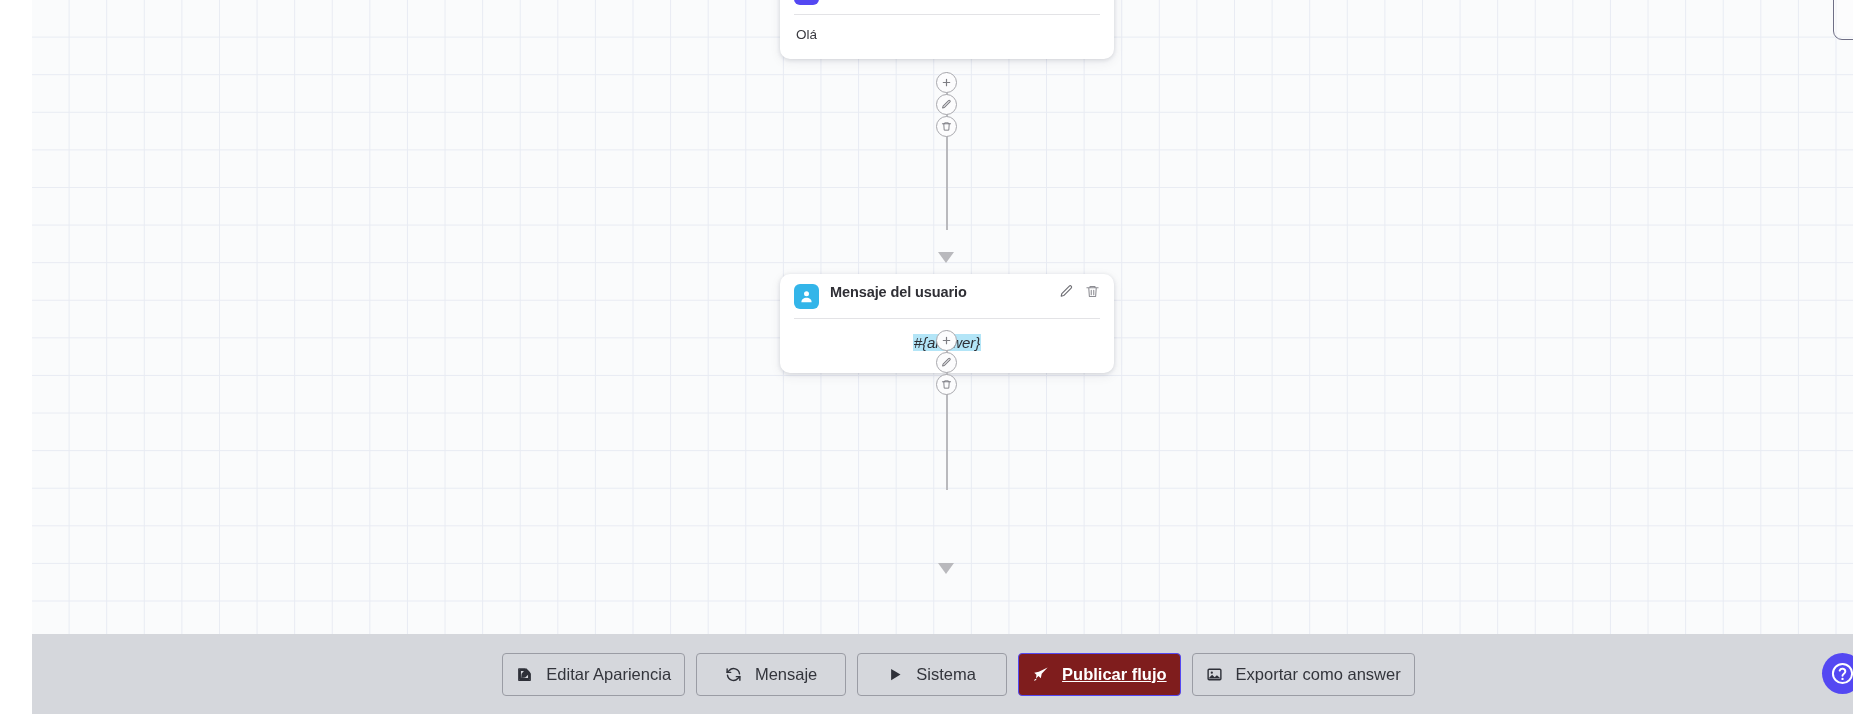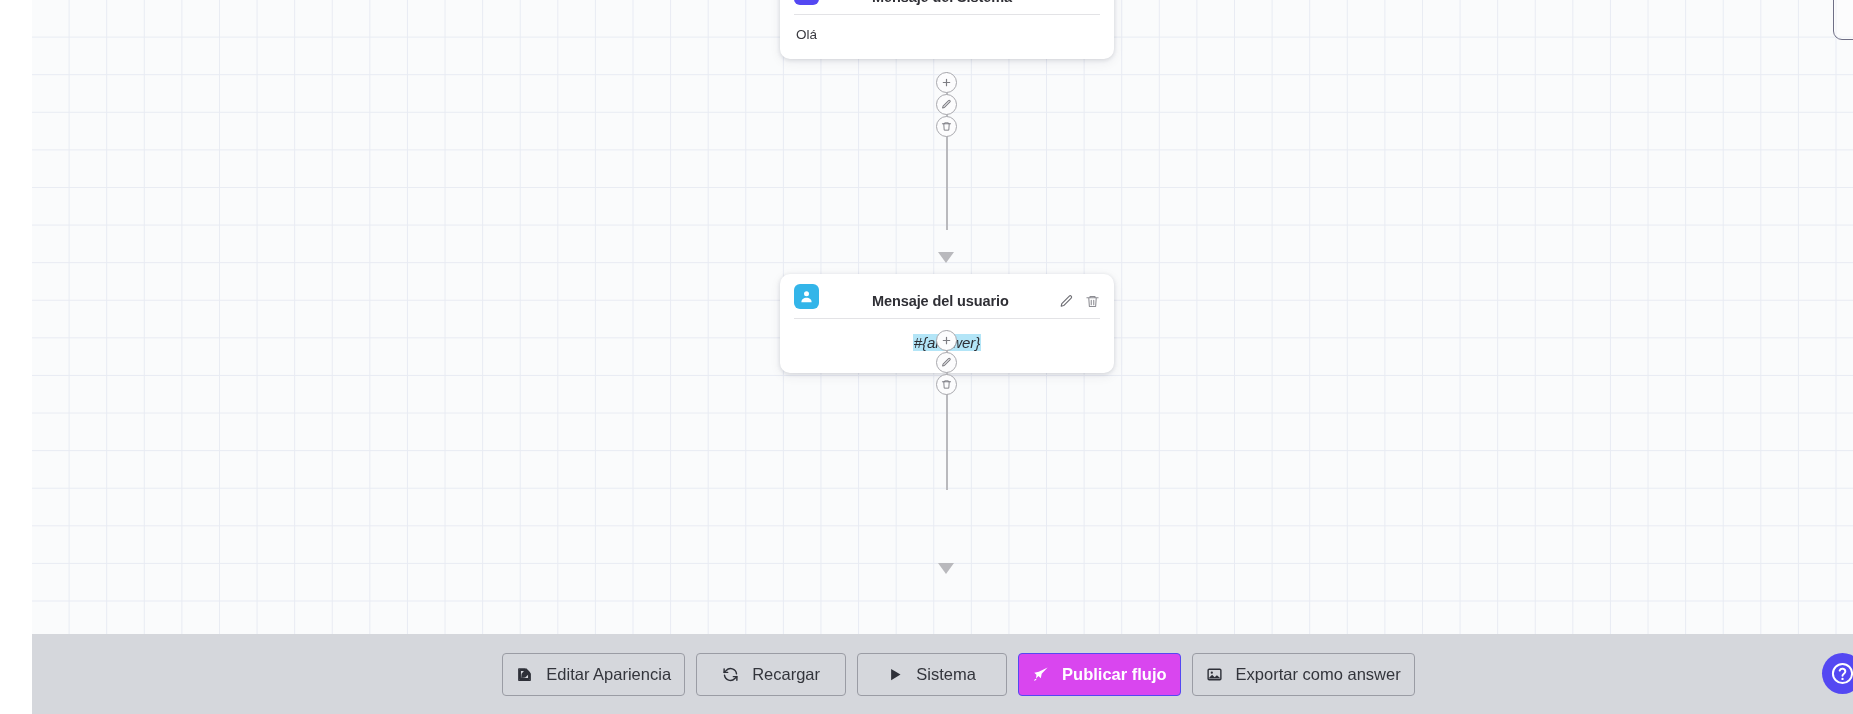--- a/index.html
+++ b/index.html
@@ -38,24 +38,23 @@
   .node {
     position: absolute;
     background: #ffffff;
     border-radius: 10px;
     box-shadow: 0 1px 4px rgba(30,35,60,.14), 0 3px 12px rgba(30,35,60,.07);
     width: 334px;
   }
 
   .node-head {
     display: flex;
-    align-items: flex-end;
+    align-items: flex-start;
     padding: 10px 14px 9px 14px;
     position: relative;
-    gap: 42px;
   }
 
   .node-icon {
     width: 25px; height: 25px;
     border-radius: 6px;
     flex: 0 0 25px;
     display: flex;
     align-items: center;
     justify-content: center;
     margin-right: 11px;
@@ -204,24 +203,25 @@
     justify-content: center;
     gap: 13px;
     font-size: 16.5px;
     color: #33353c;
     cursor: pointer;
     white-space: nowrap;
     font-family: "Liberation Sans", sans-serif;
   }
 
   .tbtn.primary {
-    background: #d946ef;
+    background: #7f1d1d;
     border-color: #5448f2;
     color: #ffffff;
     font-weight: bold;
+    text-decoration: underline;
   }
 
   .tbtn svg { display: block; flex: 0 0 auto; }
 
   .badge-dot {
     position: absolute;
     top: -8px;
     right: -8px;
     width: 15px;
     height: 15px;
@@ -355,21 +355,21 @@
       <span>Editar Apariencia</span>
     </button>
 
     <button class="tbtn">
       <svg width="17" height="17" viewBox="0 0 24 24" fill="none" stroke="#2e3038" stroke-width="2" stroke-linecap="round" stroke-linejoin="round">
         <path d="M20.5 11a8.5 8.5 0 0 0-14.6-4.6L3 9"></path>
         <path d="M3 4v5h5"></path>
         <path d="M3.5 13a8.5 8.5 0 0 0 14.6 4.6L21 15"></path>
         <path d="M21 20v-5h-5"></path>
       </svg>
-      <span>Recargar</span>
+      <span>Mensaje</span>
     </button>
 
 
     <button class="tbtn">
       <svg width="15" height="15" viewBox="0 0 24 24" fill="#2e3038">
         <path d="M5 3l15 9-15 9z"></path>
       </svg>
       <span>Sistema</span>
     </button>
 

